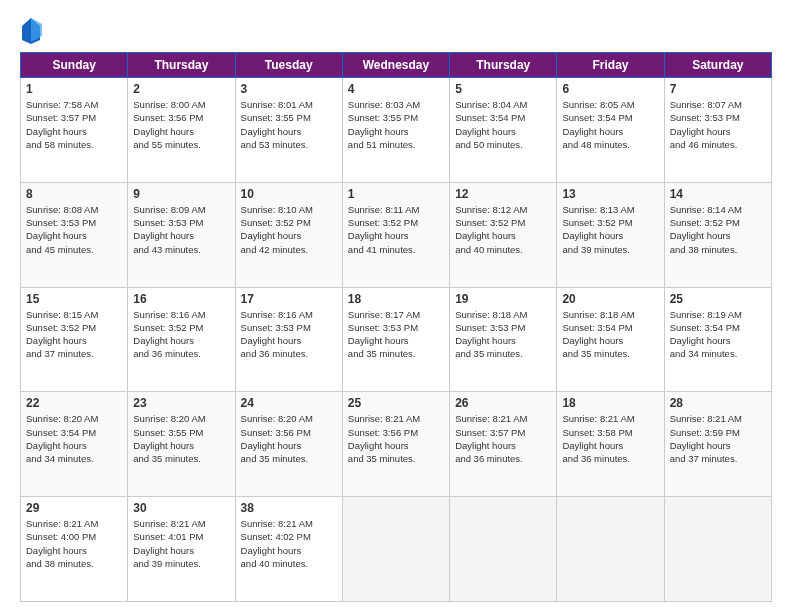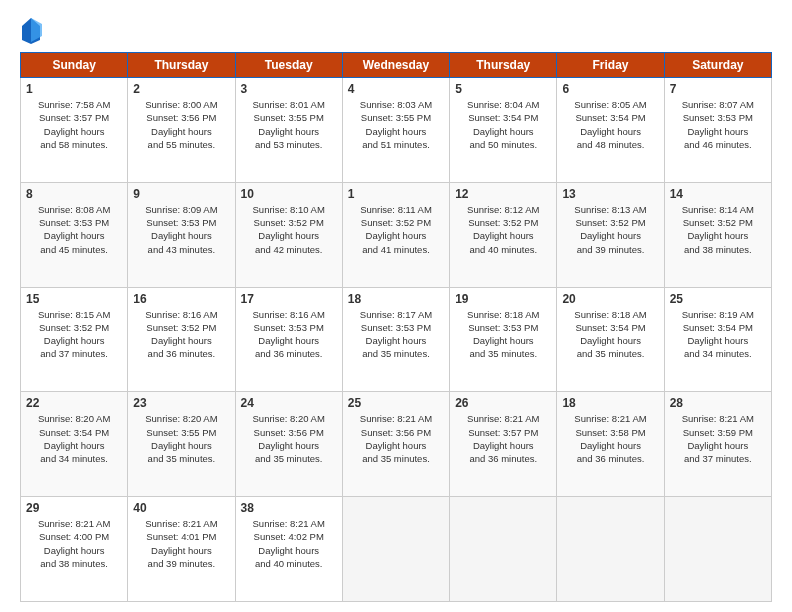--- a/index.html
+++ b/index.html
@@ -59,21 +59,21 @@
       font-size: 14px;
       color: #555;
     }
     .calendar {
       flex: 1;
       border-collapse: collapse;
       width: 100%;
       table-layout: fixed;
     }
     .calendar th {
-      background-color: #c2410c;
+      background-color: #701a75;
       color: white;
       text-align: center;
       padding: 5px 4px;
       font-size: 12px;
       border: 1px solid #1565c0;
     }
     .calendar td {
       border: 1px solid #ccc;
       vertical-align: top;
       padding: 4px 5px;
@@ -88,21 +88,20 @@
       background: #f9f9f9;
     }
     .day-num {
       font-size: 12px;
       font-weight: bold;
       display: block;
       margin-bottom: 2px;
     }
     .day-info {
       line-height: 1.4;
-      text-align: center;
     }
   </style>
 </head>
 <body>
 
 <div class="page">
   <div class="header">
     <div class="logo-area">
       <svg class="logo-icon" viewBox="0 0 22 28">
         <polygon points="11,2 20,10 20,24 11,28 2,24 2,10" fill="#1565c0"></polygon>
@@ -251,21 +250,21 @@
             <span class="day-num">28</span>
             <div class="day-info">Sunrise: 8:21 AM<br>Sunset: 3:59 PM<br>Daylight hours<br>and 37 minutes.</div>
           </td>
         </tr>
         <tr>
           <td>
             <span class="day-num">29</span>
             <div class="day-info">Sunrise: 8:21 AM<br>Sunset: 4:00 PM<br>Daylight hours<br>and 38 minutes.</div>
           </td>
           <td>
-            <span class="day-num">40</span>
+            <span class="day-num">30</span>
             <div class="day-info">Sunrise: 8:21 AM<br>Sunset: 4:01 PM<br>Daylight hours<br>and 39 minutes.</div>
           </td>
           <td>
             <span class="day-num">38</span>
             <div class="day-info">Sunrise: 8:21 AM<br>Sunset: 4:02 PM<br>Daylight hours<br>and 40 minutes.</div>
           </td>
           <td class="empty"></td>
           <td class="empty"></td>
           <td class="empty"></td>
           <td class="empty"></td>

